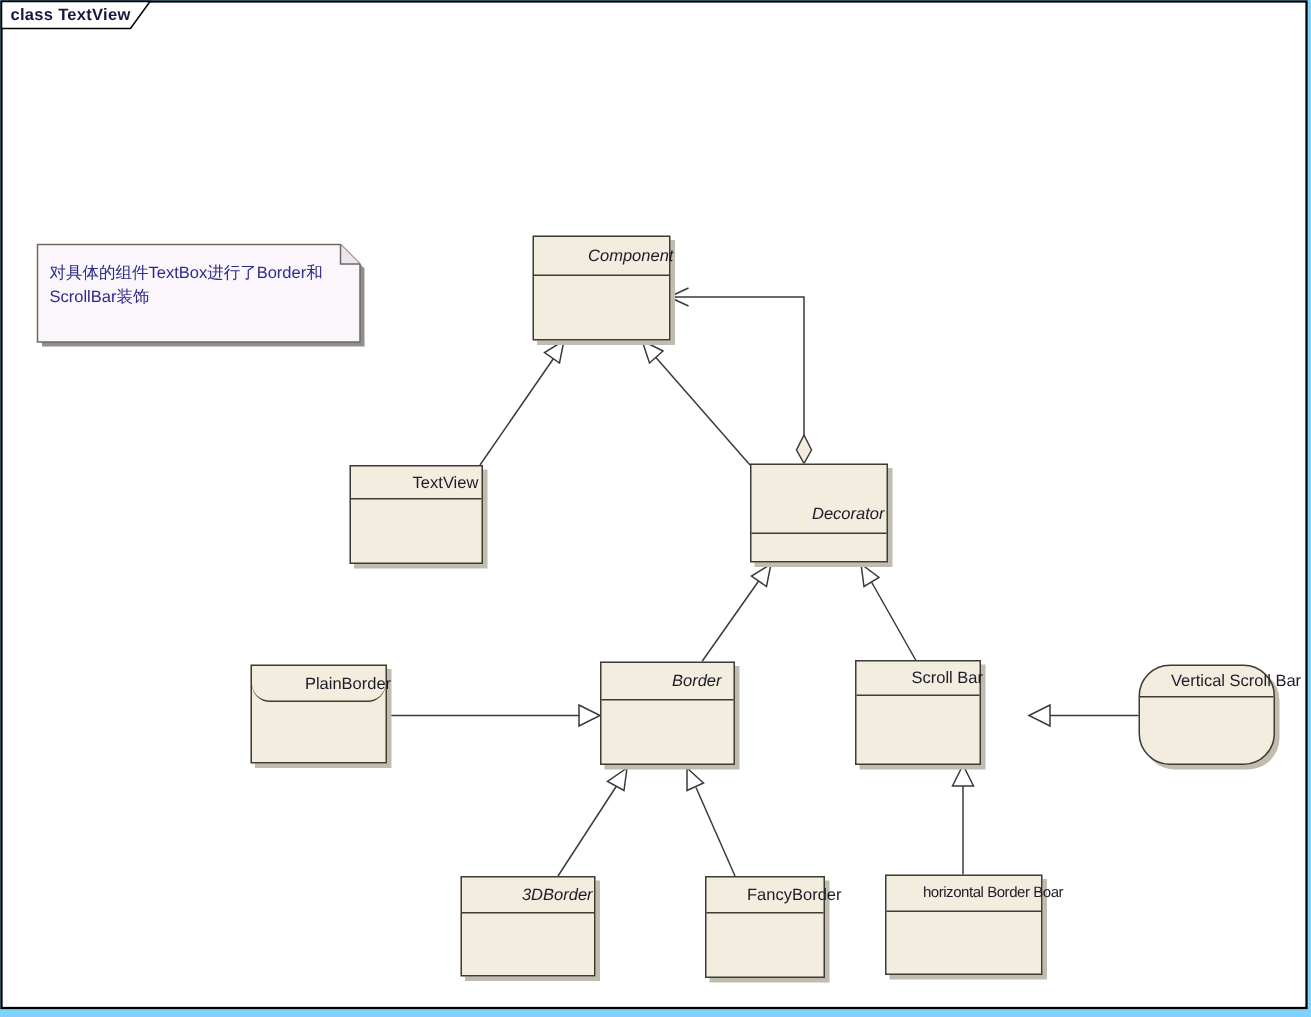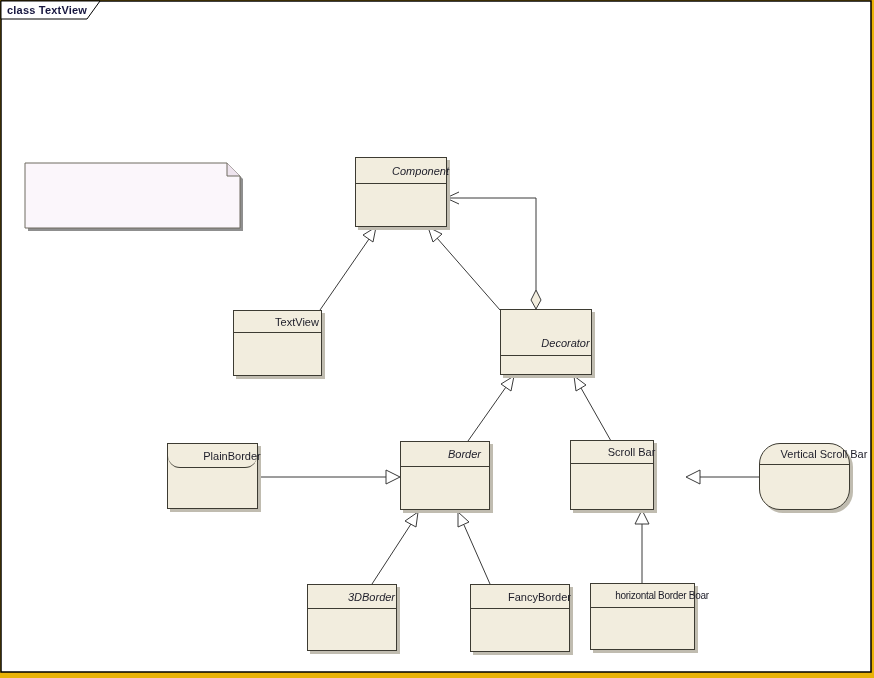--- a/index.html
+++ b/index.html
@@ -1,19 +1,19 @@
 <!DOCTYPE html>
 <html><head>
 <meta charset="utf-8">
 <style>
   * { margin:0; padding:0; box-sizing:border-box; }
   html,body { background:#ffffff; }
   body { font-family:"Liberation Sans","DejaVu Sans",sans-serif; }
   #canvas {
-    position:relative; width:874px; height:678px; background:#eab308;
+    position:relative; width:874px; height:678px; background:#7dd3fc;
     overflow:hidden;
   }
   #shape-layer { position:absolute; left:0; top:0; z-index:1; }
   .txt-layer { position:absolute; z-index:2; }
 
   
   .tab-label {
     position:absolute; left:7px; top:4px; font-size:11px; font-weight:600;
     color:#16163f; letter-spacing:0.2px;
   }
@@ -127,20 +127,21 @@
   </div>
   <div class="meta-row" style="top:61px;">
     <span class="m-label">Version:</span>
     <span class="m-value">1.0</span>
   </div>
   <div class="meta-row" style="top:74px;">
     <span class="m-label">Author:</span>
     <span class="m-value">姊克伟</span>
   </div>
 
+  <div class="note-text">对具体的组件TextBox进行了Border和ScrollBar装饰</div>
 
   <div class="uml-class abstract" style="left:355px;top:157px;width:92px;height:70px;">
     <div class="cls-title" style="height:26px;">Component</div>
     <div class="cls-body"></div>
   </div>
 
   <div class="uml-class" style="left:233px;top:310px;width:89px;height:66px;">
     <div class="cls-title" style="height:22px;">TextView</div>
     <div class="cls-body"></div>
   </div>
@@ -168,21 +169,21 @@
   <div class="uml-class" style="left:759px;top:443px;width:91px;height:67px;border-radius:21px;">
     <div class="cls-title" style="height:21px;">Vertical Scroll Bar</div>
     <div class="cls-body"></div>
   </div>
 
   <div class="uml-class" style="left:307px;top:584px;width:90px;height:67px;">
     <div class="cls-title" style="height:24px;font-style:italic;">3DBorder</div>
     <div class="cls-body"></div>
   </div>
 
-  <div class="uml-class" style="left:470px;top:584px;width:100px;height:68px;">
+  <div class="uml-class" style="left:470px;top:584px;width:80px;height:68px;">
     <div class="cls-title" style="height:24px;">FancyBorder</div>
     <div class="cls-body"></div>
   </div>
 
   <div class="uml-class" style="left:590px;top:583px;width:105px;height:67px;">
     <div class="cls-title small" style="height:24px;">horizontal Border Boar</div>
     <div class="cls-body"></div>
   </div>
 
 </div>

